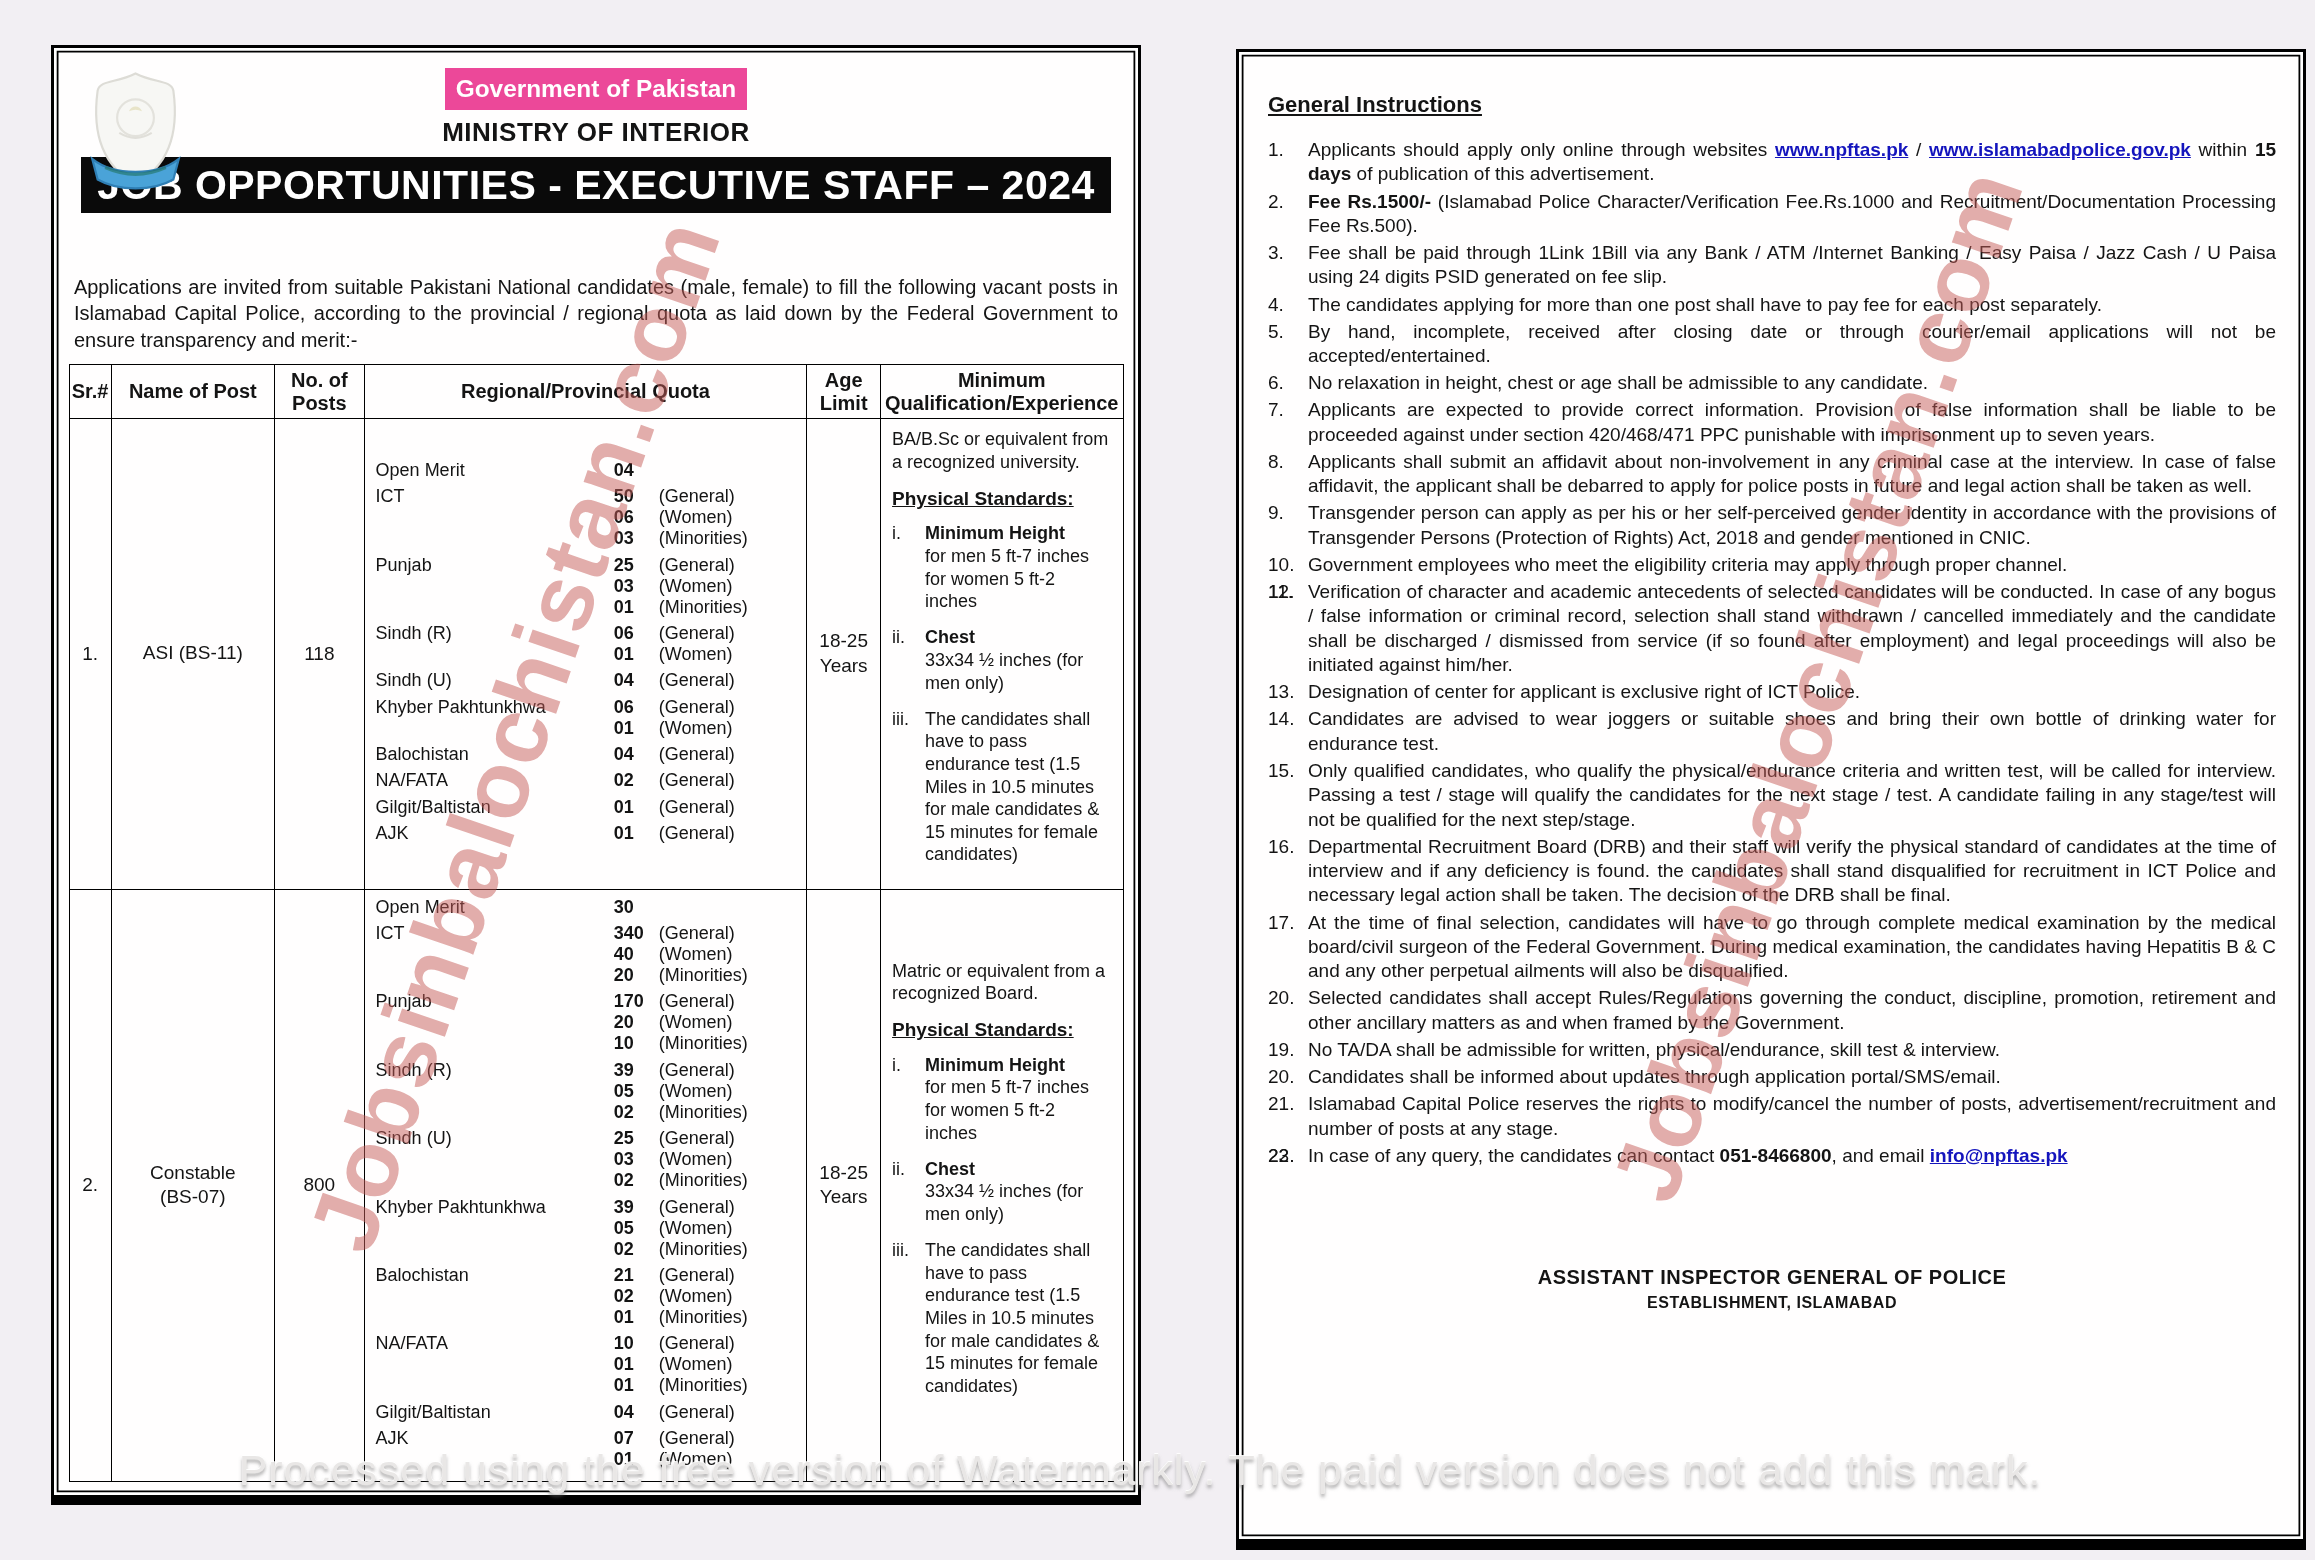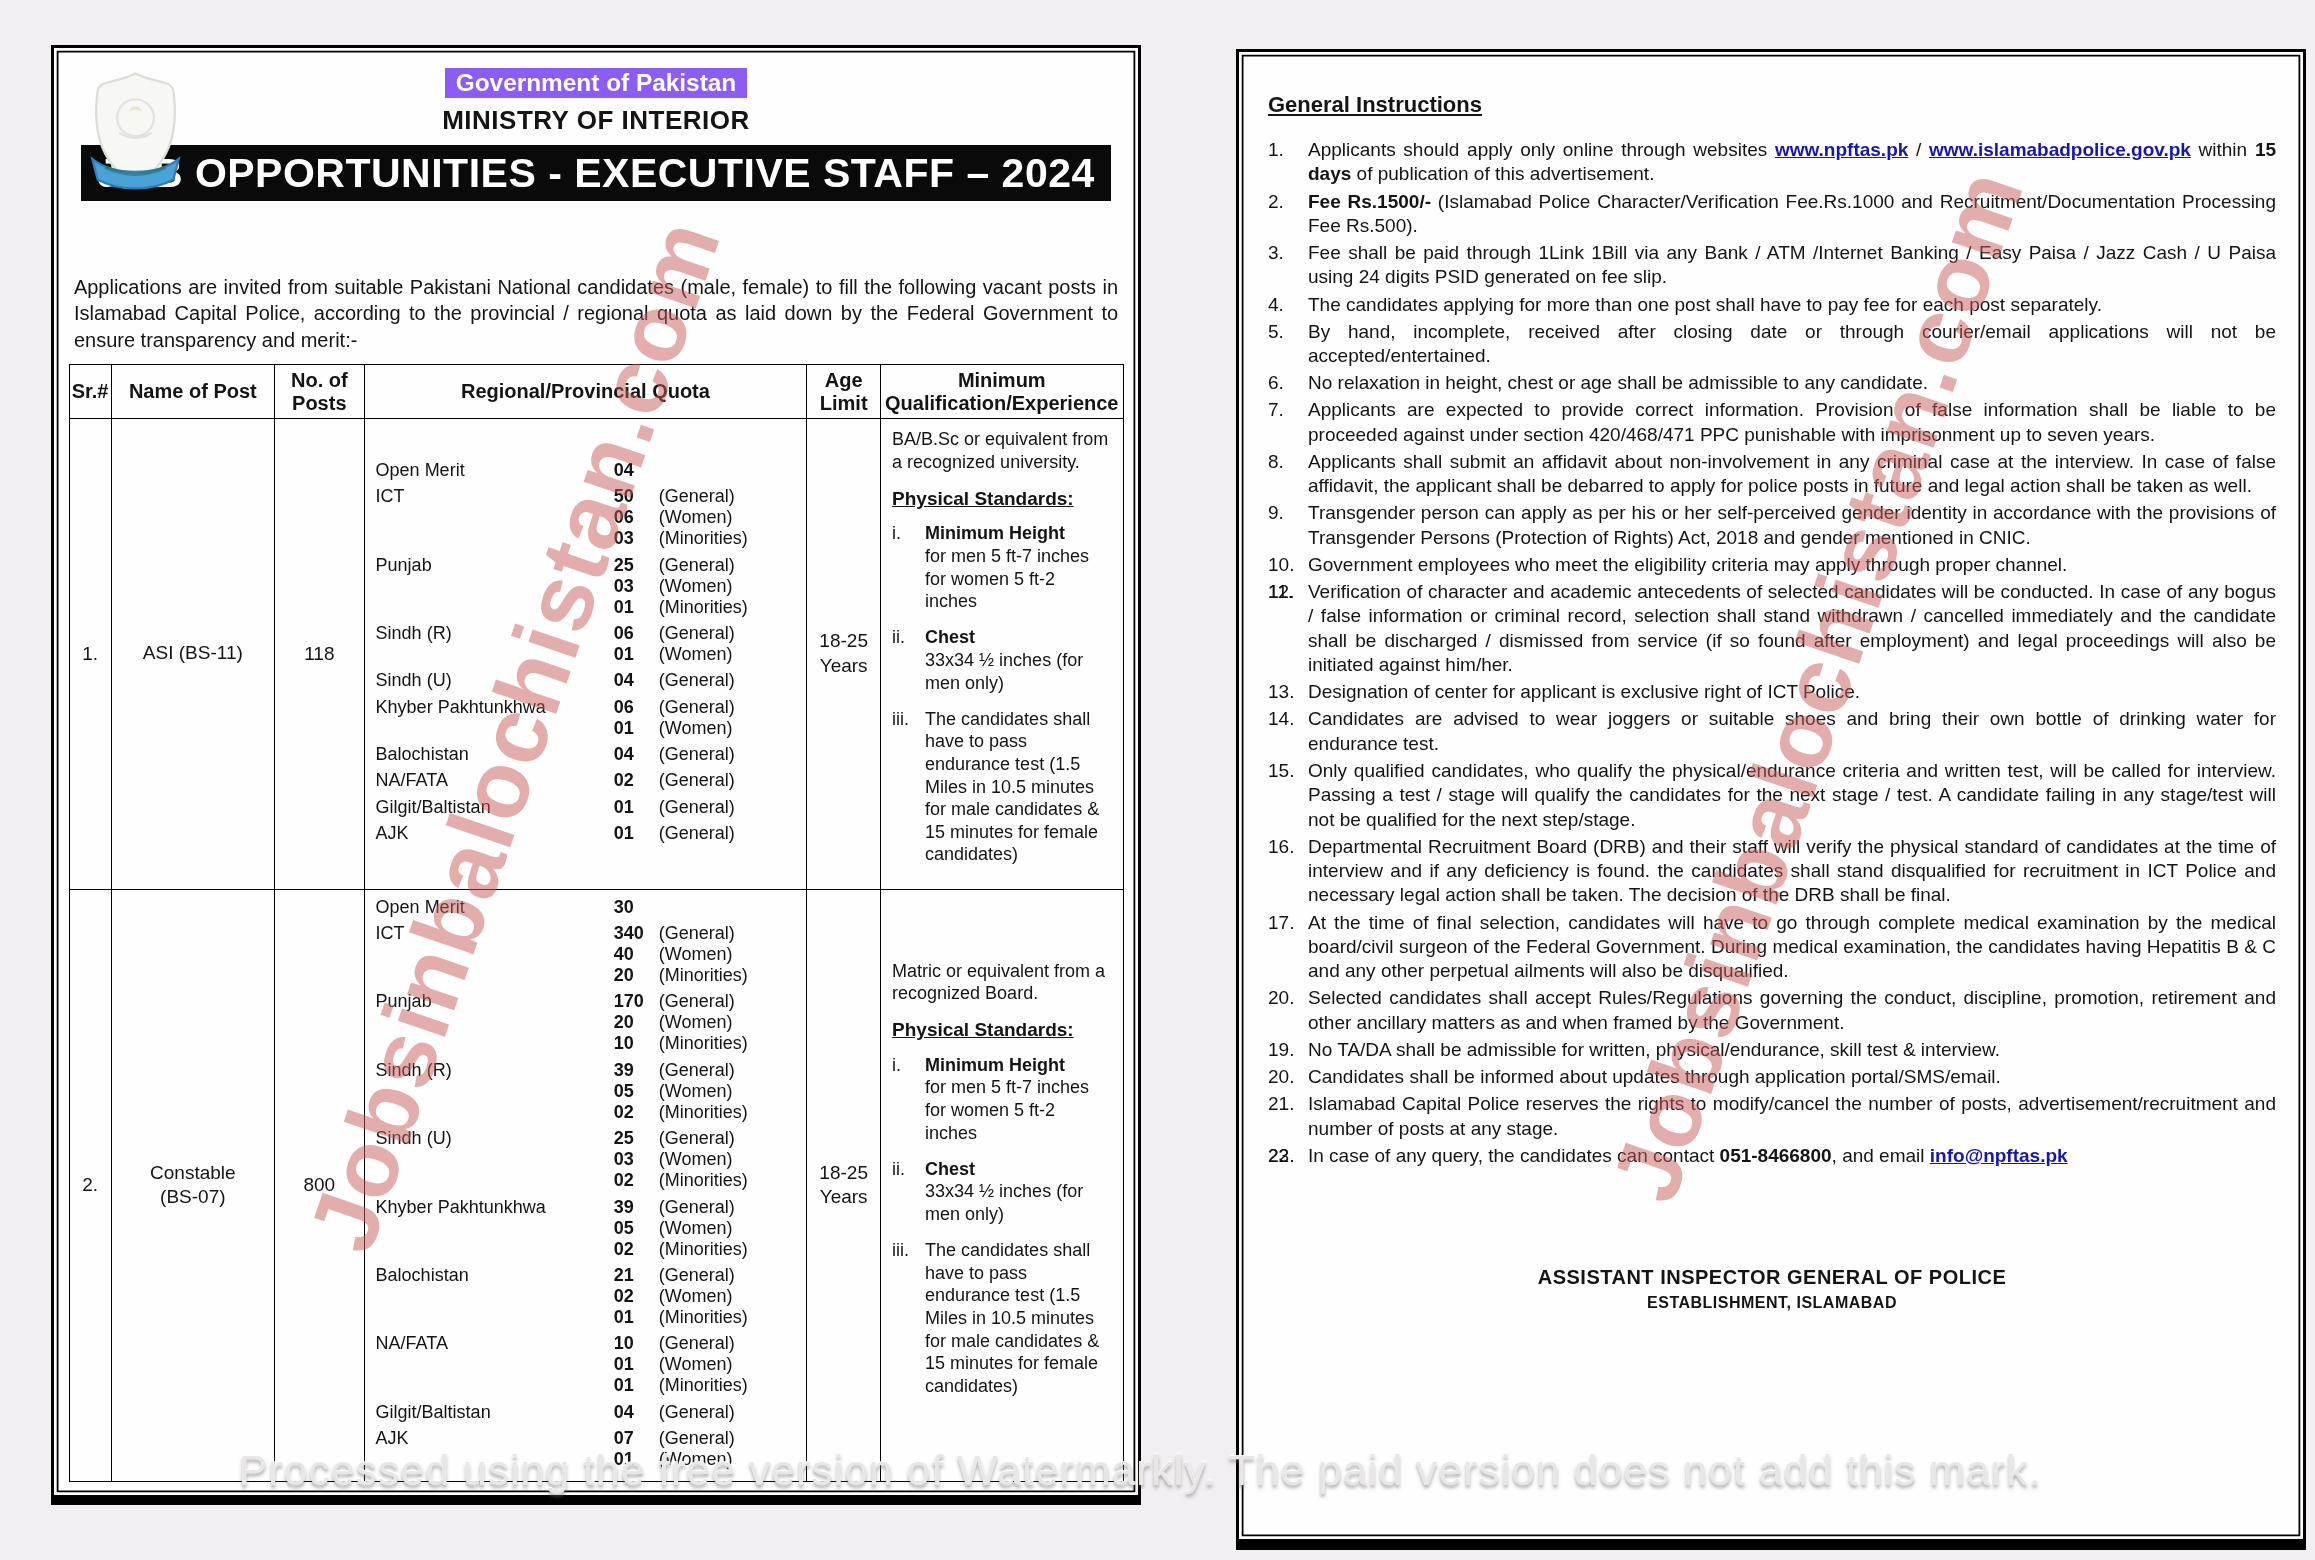--- a/index.html
+++ b/index.html
@@ -11,22 +11,22 @@
   .canvas{position:absolute;inset:0;}
   
   .page{position:absolute;background:#fffefe;border:3.6px solid #000;
         box-shadow: inset 0 0 0 2.7px #fff, inset 0 0 0 4.5px #000;overflow:hidden;}
   .page-left{left:51px;top:45px;width:1084px;height:1447px;border-bottom-width:10px;}
   .page-right{left:1236px;top:49px;width:1064px;height:1487px;border-bottom-width:11px;}
   .page-pad{position:absolute;inset:7.2px 14.5px;}
   
   .p1-header{position:relative;text-align:center;padding-top:12.7px;min-height:197px;}
   .logo{position:absolute;left:12.7px;top:12.7px;}
-  .govt{display:inline-block;background:#8b5cf6;color:#fff;font-weight:bold;
-        font-size:24.4px;padding:1px 11px;}
+  .govt{display:inline-block;background:#ec4899;color:#fff;font-weight:bold;
+        font-size:24.4px;padding:7px 11px;}
   .ministry{font-size:26px;font-weight:bold;margin-top:7.2px;letter-spacing:0.5px;}
   .titlebar{display:inline-block;background:#0a0a0a;color:#fff;font-weight:bold;
         font-size:41px;padding:4.5px 16.3px;margin-top:9px;letter-spacing:0.5px;white-space:nowrap;}
   .intro{font-size:20px;line-height:1.32;margin:9px 5.4px 11px 5.4px;text-align:justify;}
   
   table.jobs{width:100%;border-collapse:collapse;table-layout:fixed;}
   table.jobs th,table.jobs td{border:1.8px solid #000;}
   table.jobs th{font-size:20px;font-weight:bold;height:51px;vertical-align:middle;
         text-align:center;white-space:pre-line;line-height:1.15;}
   .col-sr{width:4%;}.col-post{width:15.5%;}.col-num{width:8.5%;}

